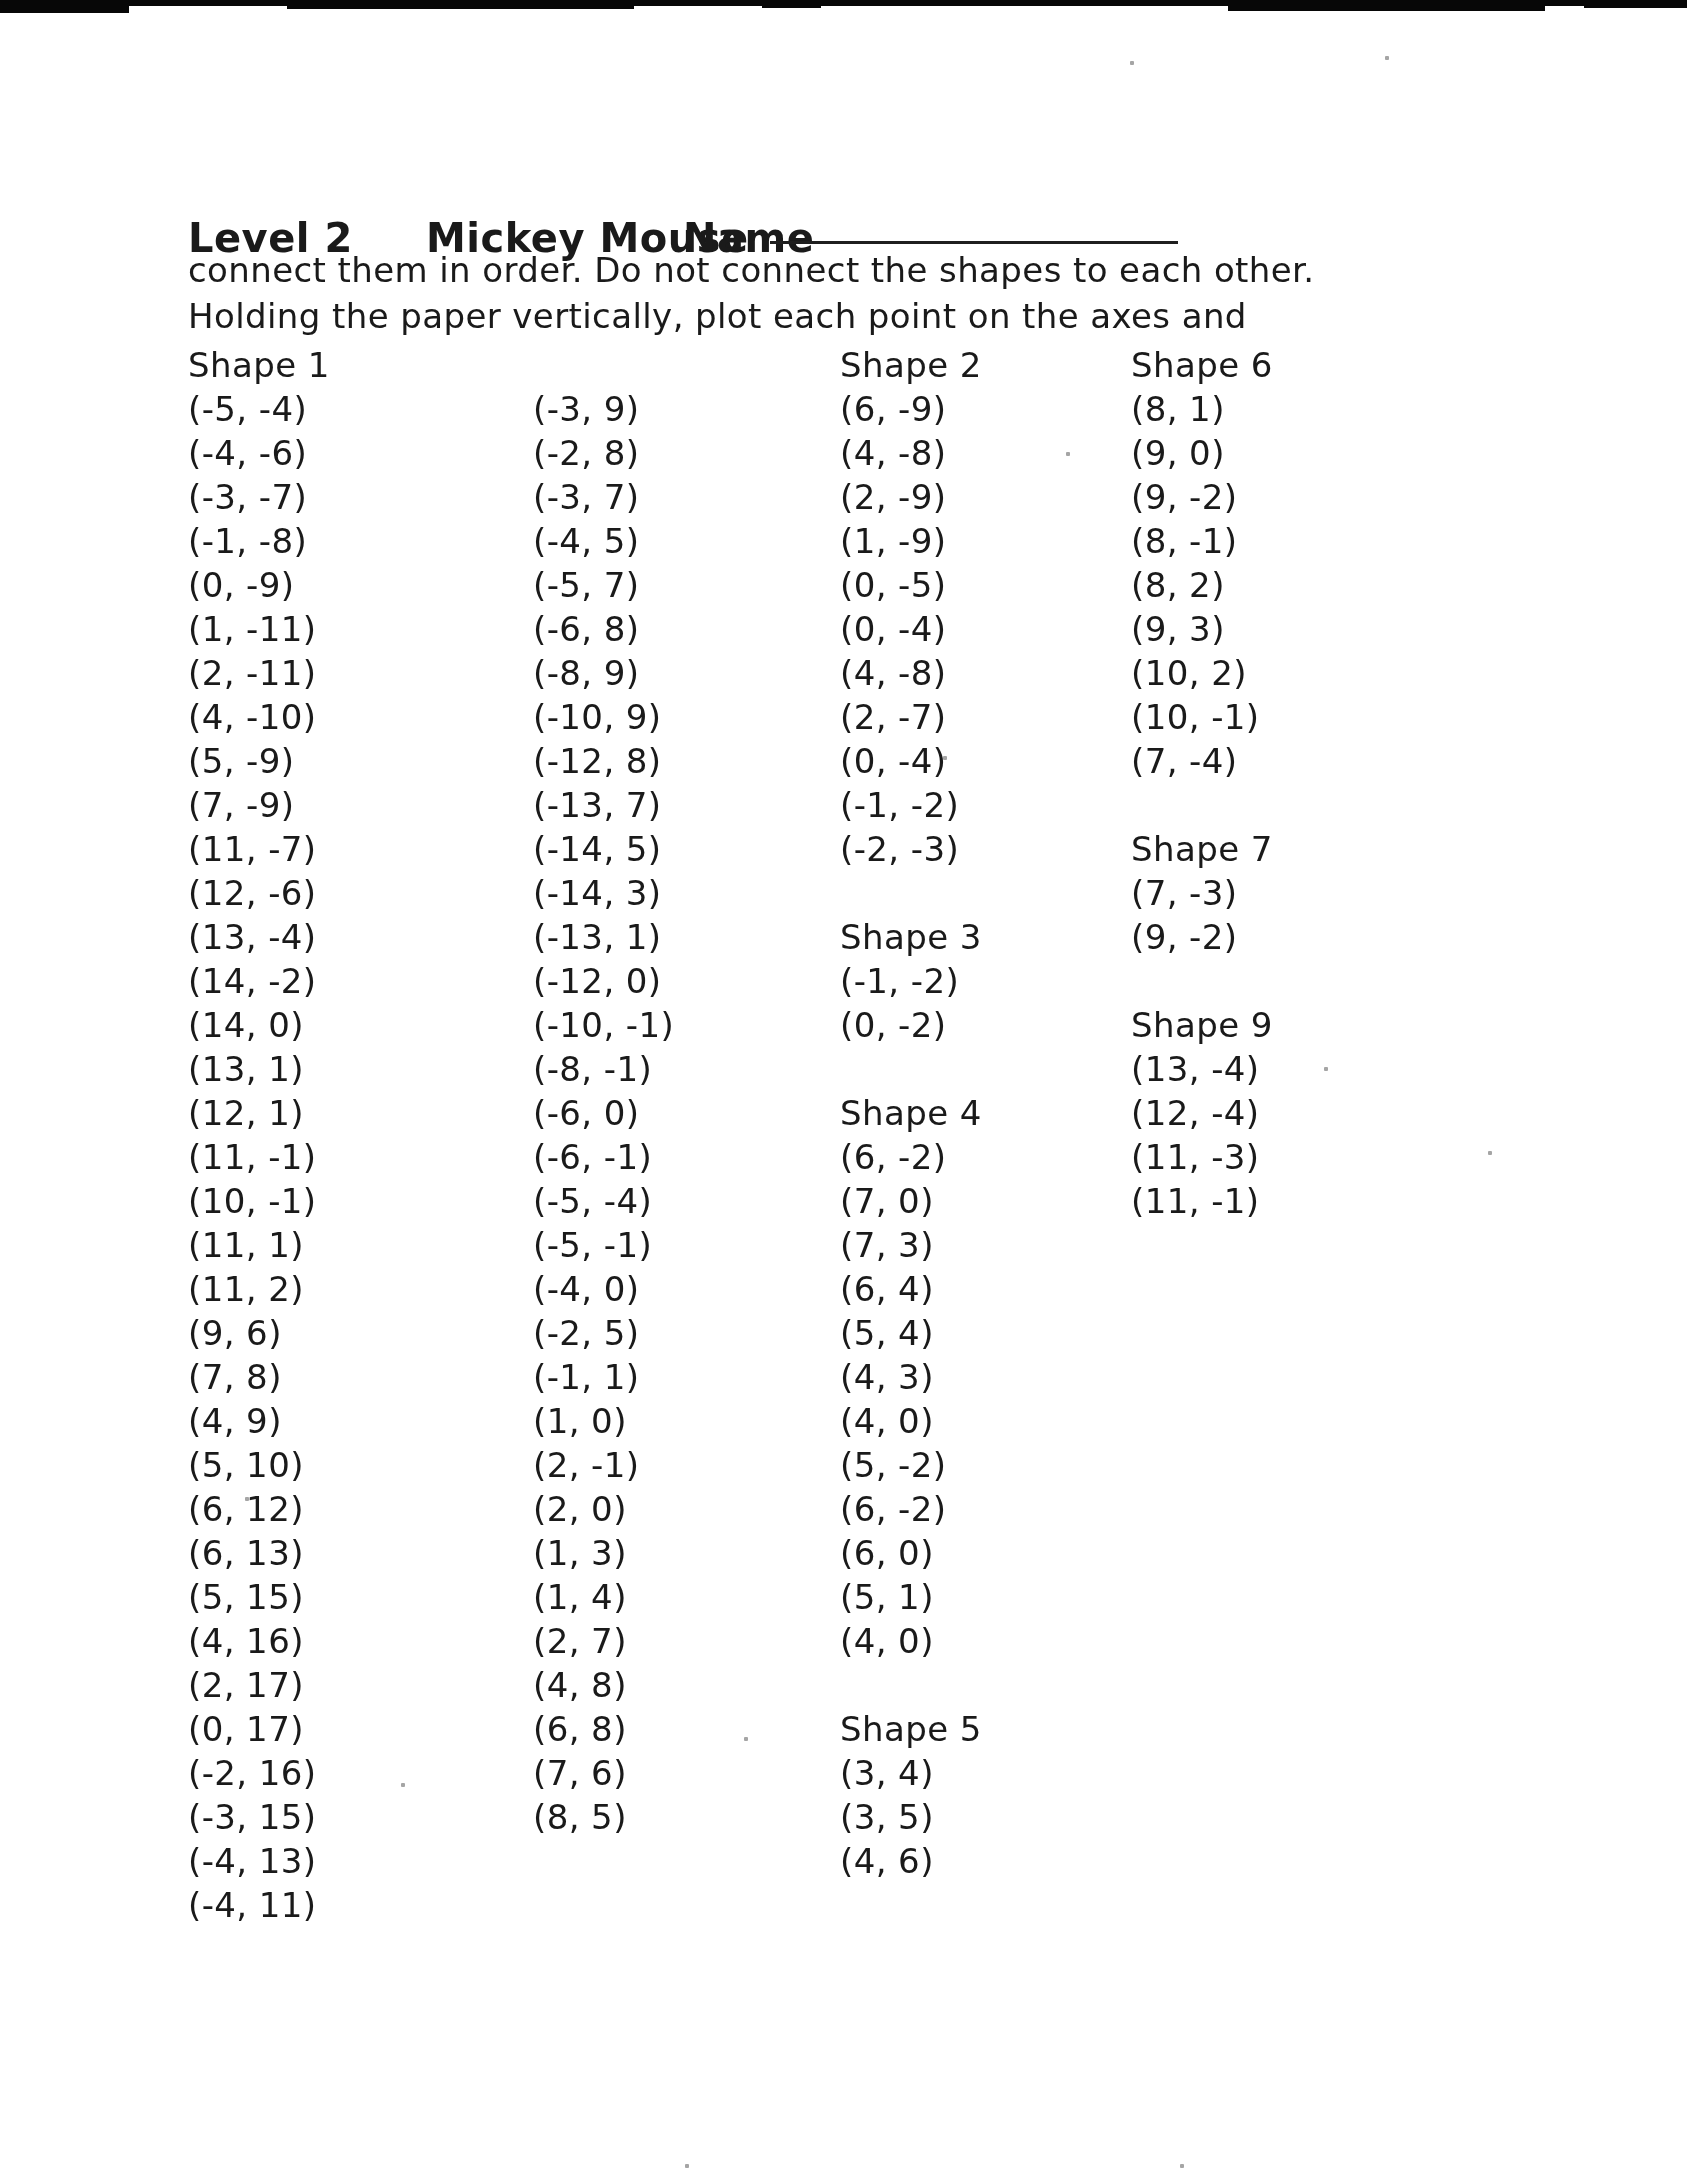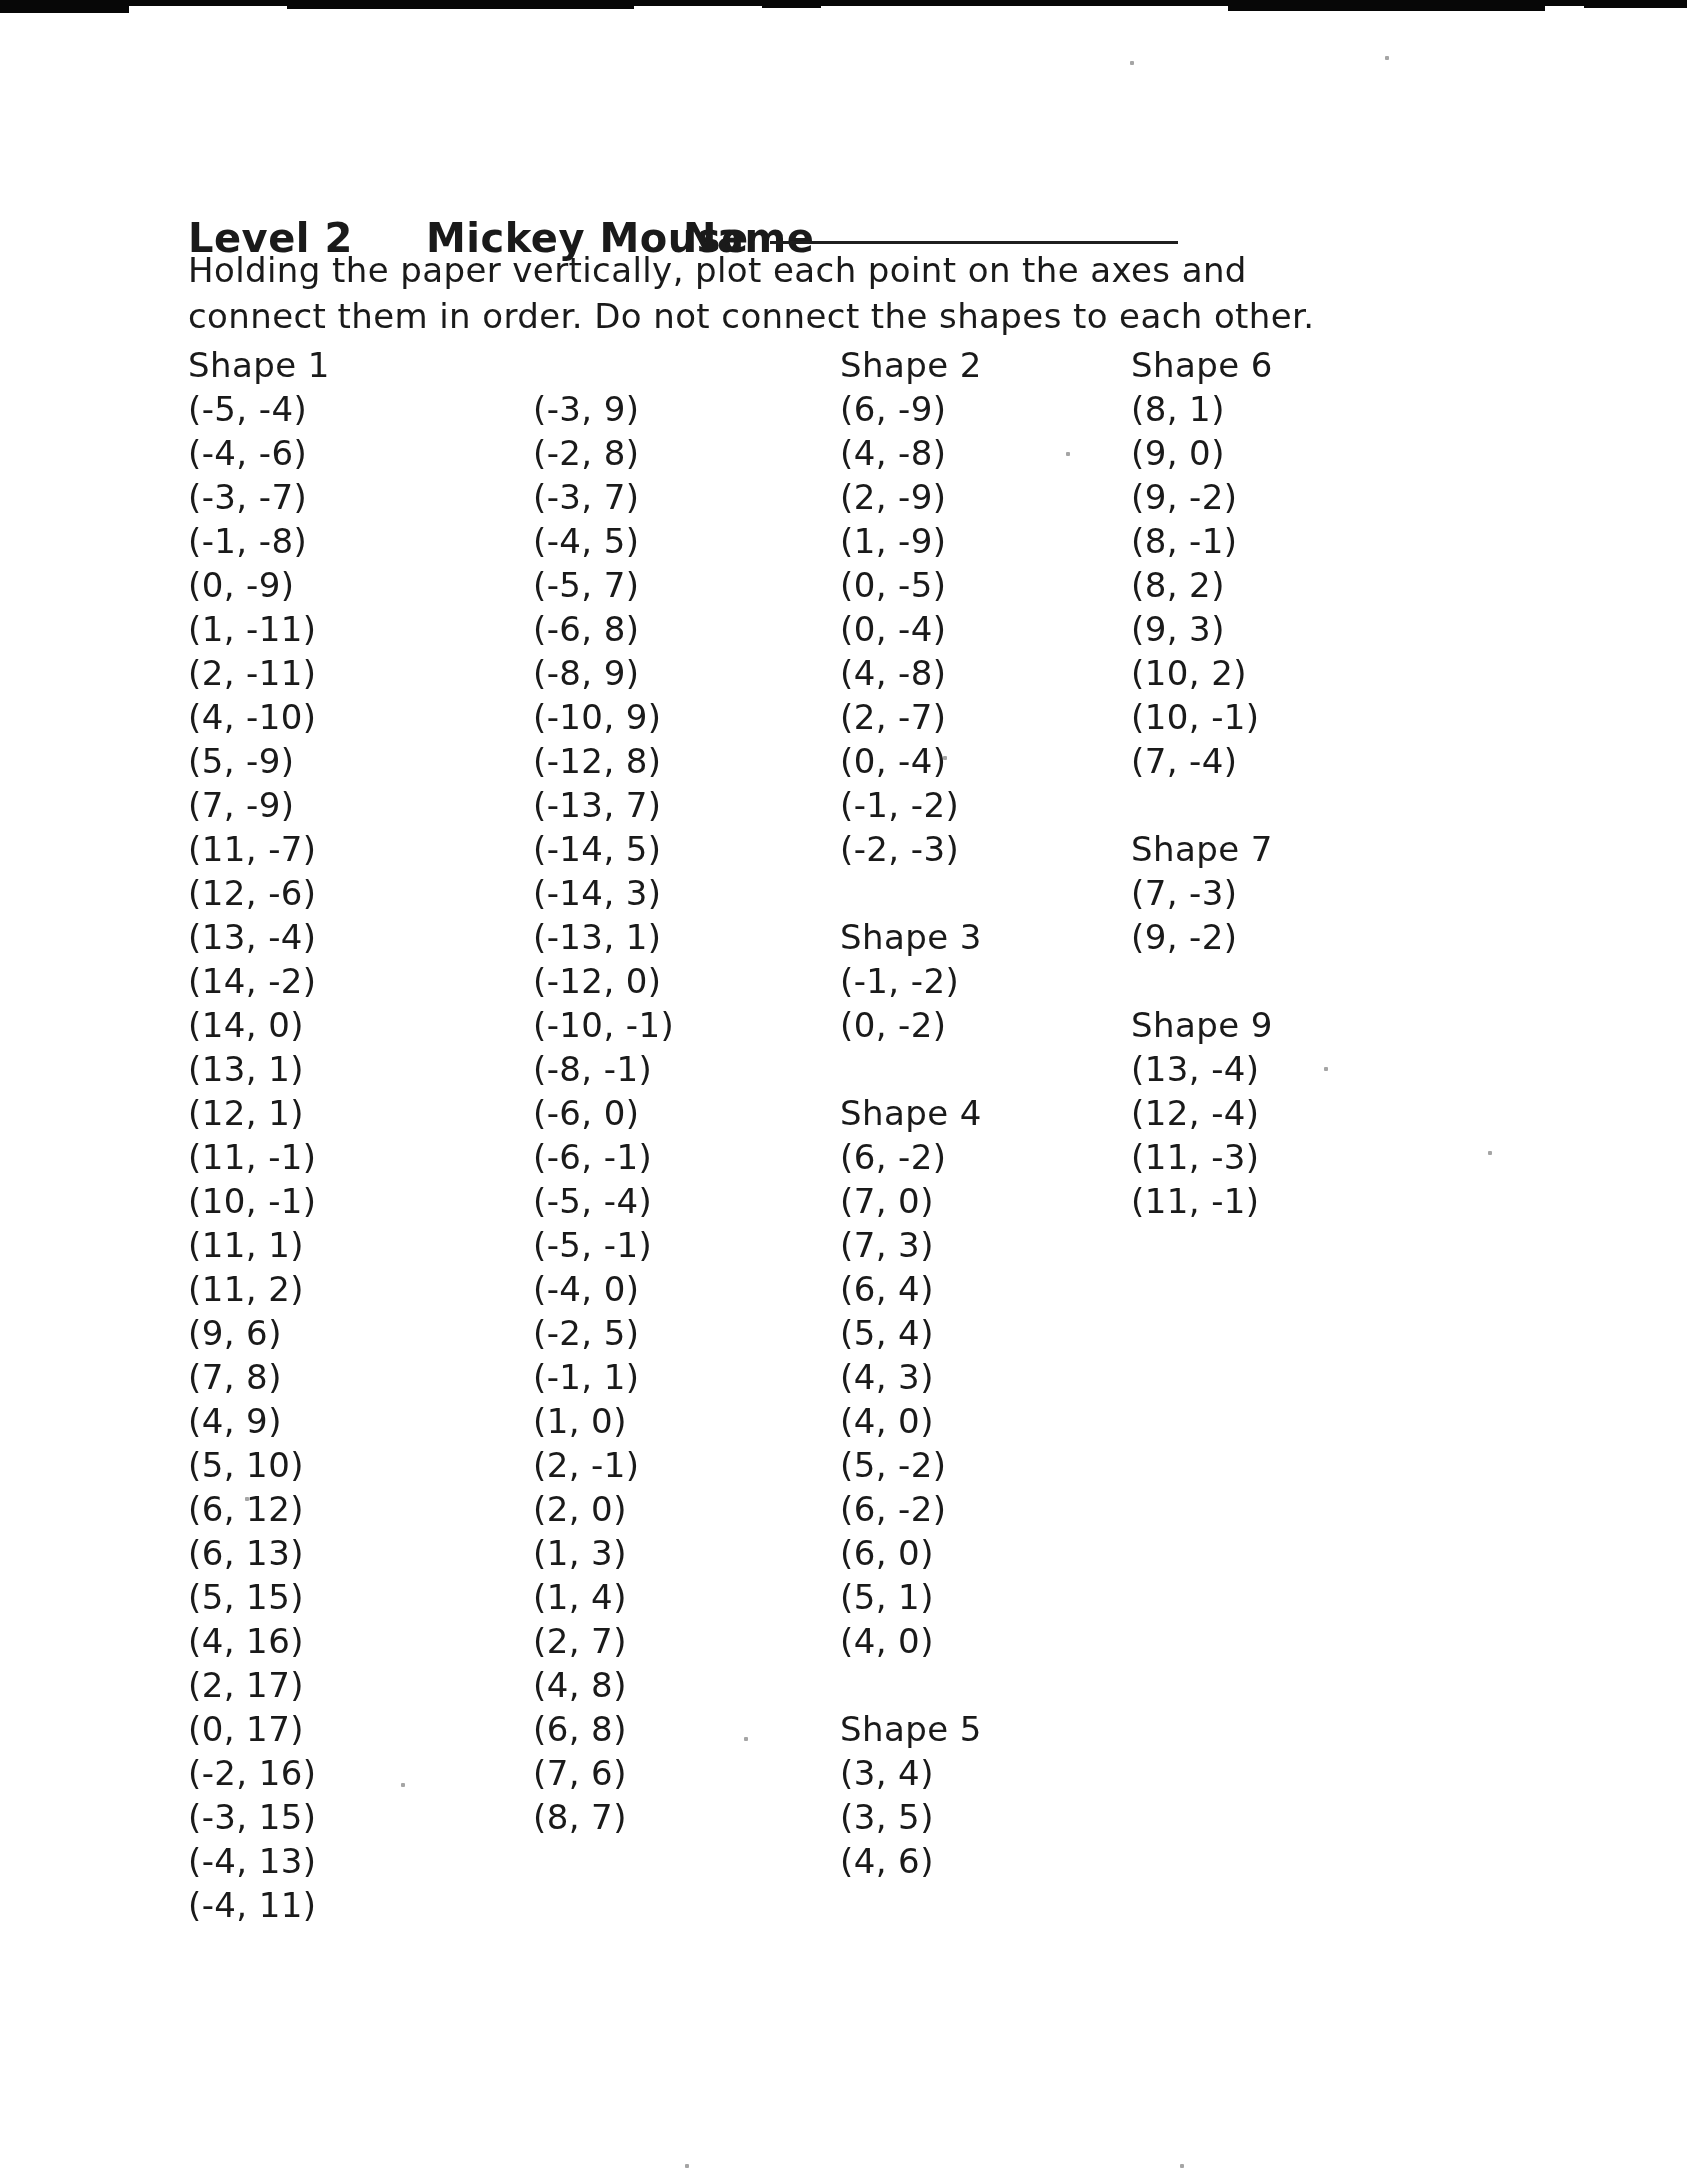--- a/index.html
+++ b/index.html
@@ -55,22 +55,22 @@
 <div class="speck" style="left:245px;top:1497px;"></div>
 <div class="speck" style="left:685px;top:2164px;"></div>
 <div class="speck" style="left:1180px;top:2164px;"></div>
 
 <div class="hdr hdr-level">Level 2</div>
 <div class="hdr hdr-title">Mickey Mouse</div>
 <div class="hdr hdr-name">Name</div>
 <div class="name-line"></div>
 
 <div class="instructions">
+  <div>connect them in order. Do not connect the shapes to each other.</div>
   <div>Holding the paper vertically, plot each point on the axes and</div>
-  <div>connect them in order. Do not connect the shapes to each other.</div>
 </div>
 
 <div class="col col-1">
     <div class="block">
       <div class="row shape-header">Shape 1</div>
       <div class="row point">(-5, -4)</div>
       <div class="row point">(-4, -6)</div>
       <div class="row point">(-3, -7)</div>
       <div class="row point">(-1, -8)</div>
       <div class="row point">(0, -9)</div>
@@ -134,21 +134,21 @@
       <div class="row point">(-1, 1)</div>
       <div class="row point">(1, 0)</div>
       <div class="row point">(2, -1)</div>
       <div class="row point">(2, 0)</div>
       <div class="row point">(1, 3)</div>
       <div class="row point">(1, 4)</div>
       <div class="row point">(2, 7)</div>
       <div class="row point">(4, 8)</div>
       <div class="row point">(6, 8)</div>
       <div class="row point">(7, 6)</div>
-      <div class="row point">(8, 7)</div>
+      <div class="row point">(8, 5)</div>
     </div>
   </div>
 <div class="col col-3">
     <div class="block">
       <div class="row shape-header">Shape 2</div>
       <div class="row point">(6, -9)</div>
       <div class="row point">(4, -8)</div>
       <div class="row point">(2, -9)</div>
       <div class="row point">(1, -9)</div>
       <div class="row point">(0, -5)</div>

